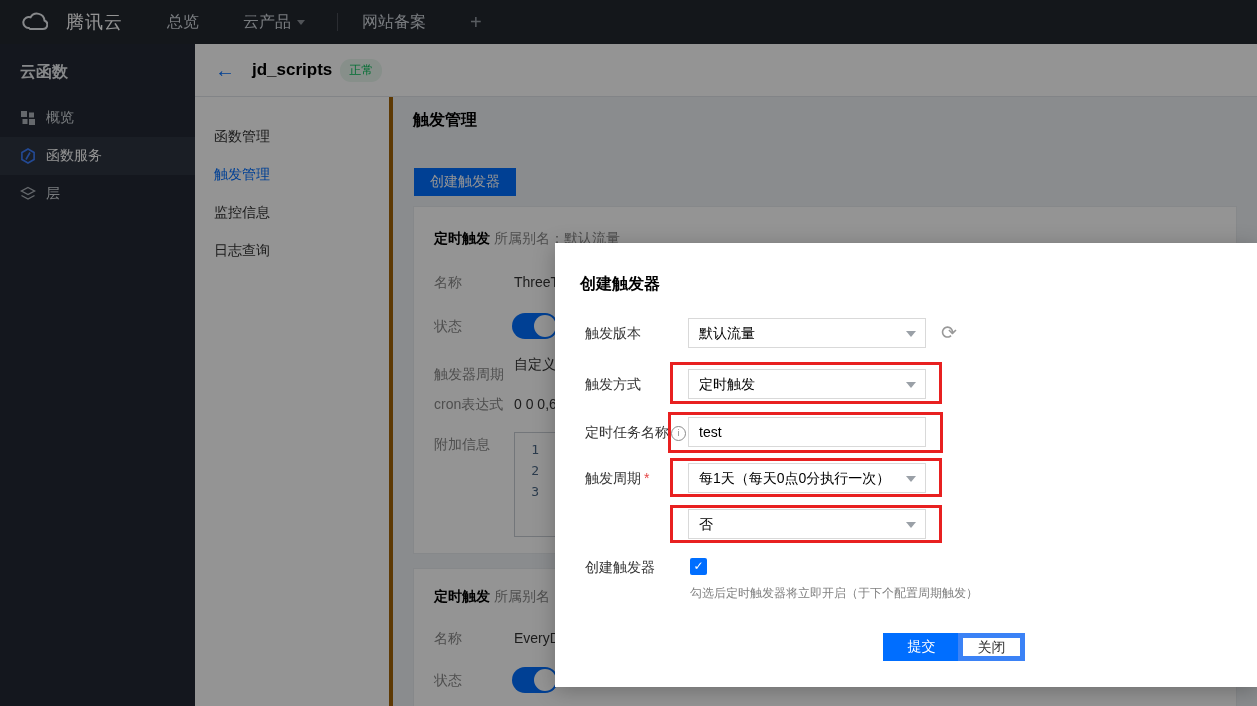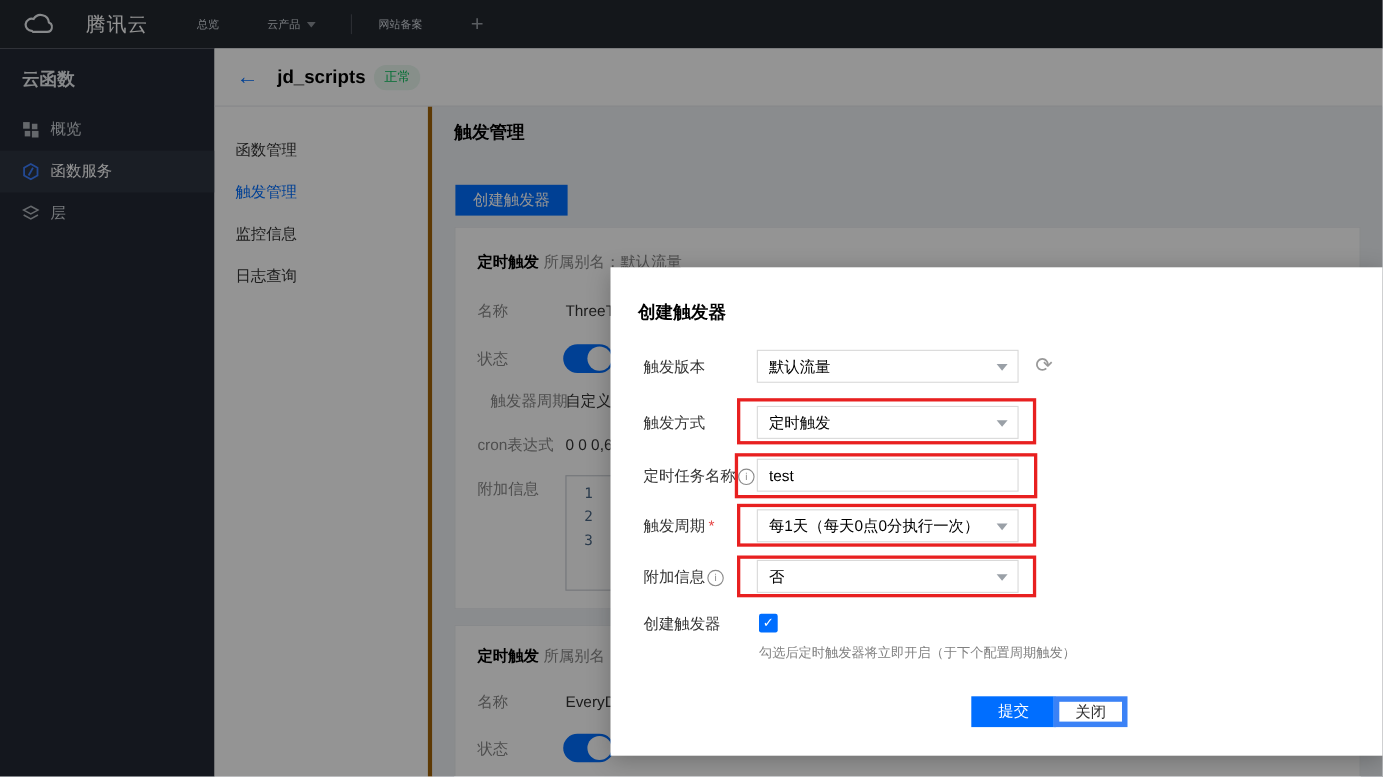--- a/index.html
+++ b/index.html
@@ -4,22 +4,22 @@
 <style>
   html,body{margin:0;padding:0;}
   body{
     width:1257px;height:706px;position:relative;overflow:hidden;
     font-family:"Liberation Sans","DejaVu Sans",sans-serif;
     background:#eef1f5;font-size:14px;color:#333;
   }
   
   .topnav{position:absolute;left:0;top:0;width:1257px;height:44px;background:#232830;display:flex;align-items:center;z-index:1;}
   .brand{display:flex;align-items:center;margin-left:20px;cursor:pointer;}
-  .brand-name{color:#fff;font-size:18px;margin-left:20px;letter-spacing:1px;}
-  .topnav-item{color:#cfd4da;font-size:10px;margin-left:44px;cursor:pointer;display:flex;align-items:center;}
+  .brand-name{color:#fff;font-size:18px;margin-left:8px;letter-spacing:1px;}
+  .topnav-item{color:#cfd4da;font-size:16px;margin-left:44px;cursor:pointer;display:flex;align-items:center;}
   .topnav-caret{width:0;height:0;border-left:4px solid transparent;border-right:4px solid transparent;border-top:5px solid #8a9097;margin-left:6px;}
   .topnav-divider{width:1px;height:18px;background:#4a4f57;margin-left:32px;}
   .topnav-plus{color:#9aa0a7;font-size:20px;margin-left:44px;cursor:pointer;font-weight:400;}
   
   .sidebar{position:absolute;left:0;top:44px;width:195px;height:662px;background:#242934;z-index:1;}
   .sidebar-title{color:#e9ecef;font-size:16px;font-weight:bold;padding:18px 0 16px 20px;}
   .side-item{height:38px;display:flex;align-items:center;padding-left:20px;color:#cfd4da;font-size:14px;cursor:pointer;}
   .side-item.active{background:#2e3541;color:#fff;}
   .side-icon{width:16px;height:16px;margin-right:10px;display:inline-flex;}
   
@@ -144,21 +144,21 @@
 
   <section class="card card1">
     <span class="card-type" style="top:23px;">定时触发</span>
     <span class="card-alias" style="top:23px;">所属别名：默认流量</span>
     <span class="f-label" style="top:67px;">名称</span>
     <span class="f-value" style="top:67px;width:42px;">ThreeTi</span>
     <span class="f-label" style="top:111px;">状态</span>
     <span class="toggle" style="top:106px;">
         <span class="knob"></span>
       </span>
-    <span class="f-label" style="top:149px;margin-left:12px;">触发器周期</span>
+    <span class="f-label" style="top:159px;">触发器周期</span>
     <span class="f-value" style="top:149px;width:42px;">自定义触</span>
     <span class="f-label" style="top:189px;">cron表达式</span>
     <span class="f-value" style="top:189px;width:42px;">0 0 0,6,</span>
     <span class="f-label" style="top:229px;">附加信息</span>
     <div class="code-box">
       <div class="code-gutter">
         <div>1</div>
         <div>2</div>
         <div>3</div>
       </div>
@@ -194,21 +194,20 @@
   </div>
 
   <span class="m-label" style="top:174px;"><span>定时任务名称</span><i class="info-icon">i</i><span class="m-required">*</span></span>
   <input class="m-input" style="top: 174px;" value="test">
 
   <span class="m-label" style="top:220px;"><span>触发周期</span><span class="m-required">*</span></span>
   <div class="m-control" style="top:220px;">
     <span>每1天（每天0点0分执行一次）</span><span class="caret"></span>
   </div>
 
-  <span class="m-label" style="top:266px;"><span>附加信息</span><i class="info-icon">i</i></span>
   <div class="m-control" style="top:266px;">
     <span>否</span><span class="caret"></span>
   </div>
 
   <span class="enable-label">创建触发器</span>
   <span class="checkbox">✓</span>
   <div class="m-note">勾选后定时触发器将立即开启（于下个配置周期触发）</div>
 
   <button class="btn btn-submit">提交</button>
   <button class="btn btn-close">关闭</button>

